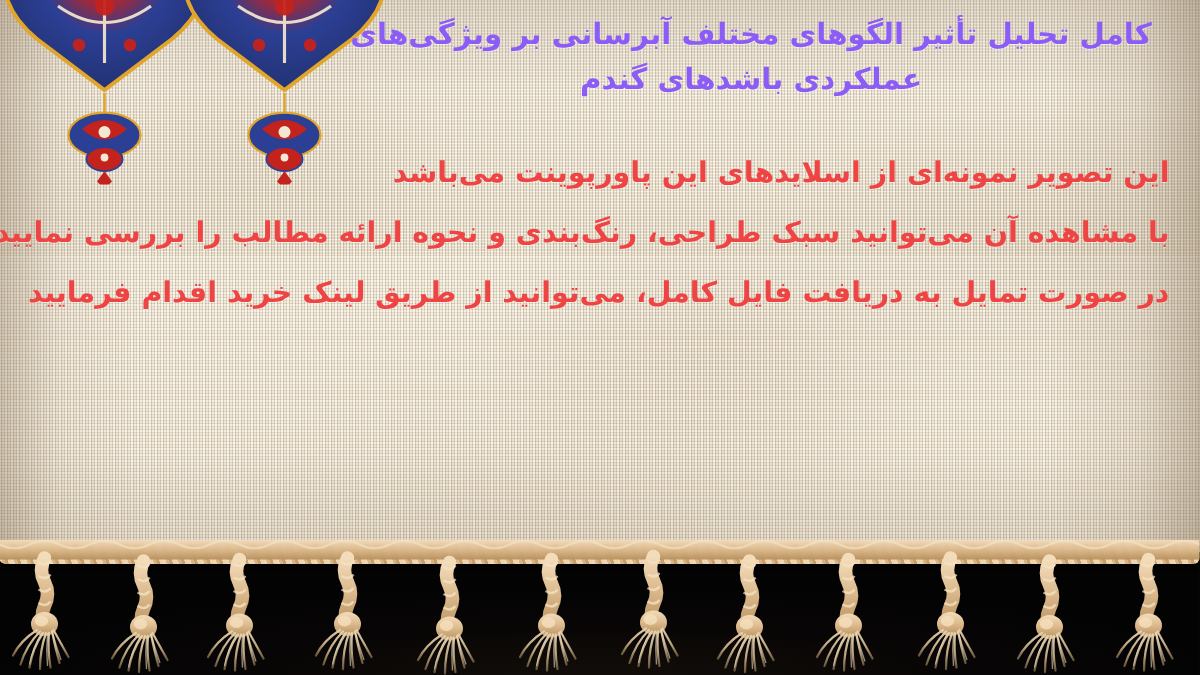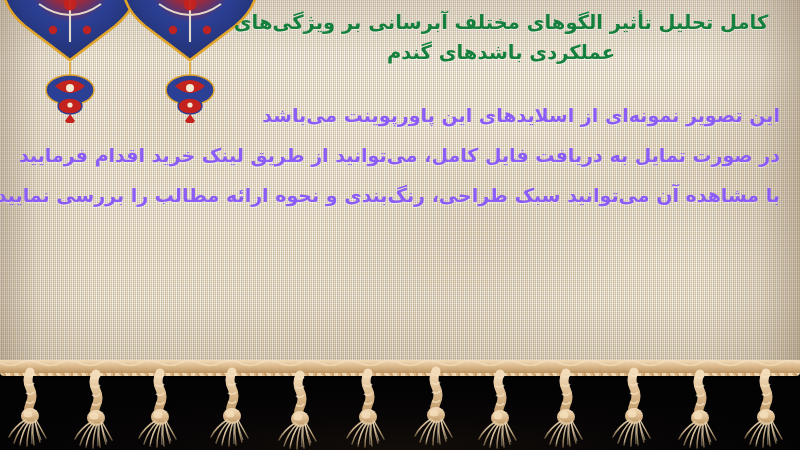--- a/index.html
+++ b/index.html
@@ -52,30 +52,30 @@
   .ornaments{position:absolute;left:0;top:0;width:800px;height:120px;pointer-events:none;}
   .ornament{position:absolute;top:-62px;}
   .ornament.o1{left:-5px;}
   .ornament.o2{left:115px;}
 
   
   .title{
     position:absolute;top:8px;right:18px;width:562px;
     text-align:center;direction:rtl;
     font-size:19.5px;font-weight:bold;line-height:1.52;
-    color:#15803d;
+    color:#8b5cf6;
     text-shadow:0 1px 0 rgba(255,255,255,.45);
   }
   .body-block{
     position:absolute;top:106px;right:20px;width:762px;
     direction:rtl;text-align:right;
   }
   .body-line{
     font-size:19px;font-weight:bold;line-height:1;
-    color:#8b5cf6;
+    color:#ef4444;
     text-shadow:0 1px 0 rgba(255,255,255,.42);
     margin-bottom:21px;white-space:nowrap;
   }
   .body-line.l1{padding-left:0;}
 
   
   .black-band{
     position:absolute;left:0;top:368px;width:800px;height:82px;
     background:
       radial-gradient(ellipse 420px 60px at 50% 100%, #120d09 0%, #070505 60%, #040303 100%),
@@ -199,22 +199,22 @@
   </div>
 
   <div class="title">
     <span>کامل تحلیل تأثیر الگوهای مختلف آبرسانی بر ویژگی‌های</span>
     <br>
     <span>عملکردی باشد‌های گندم</span>
   </div>
 
   <div class="body-block">
     <div class="body-line l1">این تصویر نمونه‌ای از اسلایدهای این پاورپوینت می‌باشد</div>
+    <div class="body-line">با مشاهده آن می‌توانید سبک طراحی، رنگ‌بندی و نحوه ارائه مطالب را بررسی نمایید</div>
     <div class="body-line">در صورت تمایل به دریافت فایل کامل، می‌توانید از طریق لینک خرید اقدام فرمایید</div>
-    <div class="body-line">با مشاهده آن می‌توانید سبک طراحی، رنگ‌بندی و نحوه ارائه مطالب را بررسی نمایید</div>
   </div>
 
   <div class="black-band"></div>
   <div class="cord-band"></div>
 
   <div class="fringe">
     <svg width="800" height="90" viewBox="0 0 800 90">
       <defs>
         <linearGradient id="cordG" x1="0" y1="0" x2="0" y2="1">
           <stop offset="0%" stop-color="#f3dcba"></stop>

